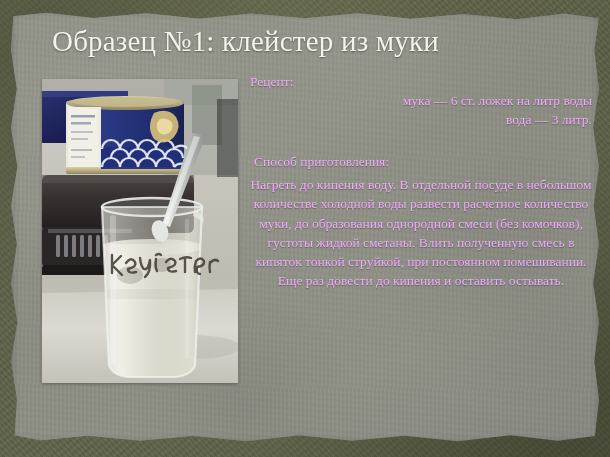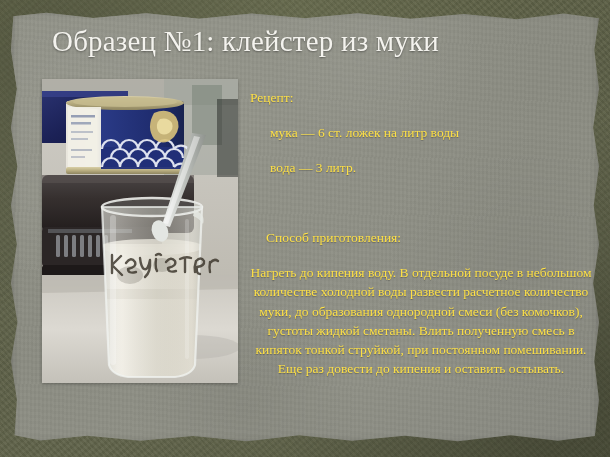--- a/index.html
+++ b/index.html
@@ -102,40 +102,40 @@
     overflow: hidden;
     background: #b9b4ab;
     box-shadow: 0 1px 3px rgba(0,0,0,.30);
   }
   .photo svg { display: block; }
 
   
   .textcol {
     position: absolute;
     left: 250px;
-    top: 88px;
+    top: 72px;
     width: 342px;
-    color: #fde047;
+    color: #f0abfc;
     font-family: "Liberation Serif", "DejaVu Serif", serif;
     text-shadow: 0 1px 1px rgba(0,0,0,.30);
   }
   .recipe {
     font-size: 13.5px;
     line-height: 19px;
   }
   .recipe .lead { margin: 0; }
-  .recipe .ing  { margin: 16px; padding-left: 4px; }
+  .recipe .ing  { margin: 0; padding-left: 4px; text-align: right; }
 
   .gap { height: 19px; }
 
   .method {
     font-size: 13.5px;
     line-height: 19.2px;
   }
-  .method .head { margin: 16px; }
+  .method .head { margin: 4px; }
   .method .body { margin: 0; text-align: center; }
 </style>
 </head>
 <body>
 
 <div class="slide">
 
   <div class="frame-outer"></div>
 
   <div class="paper">

